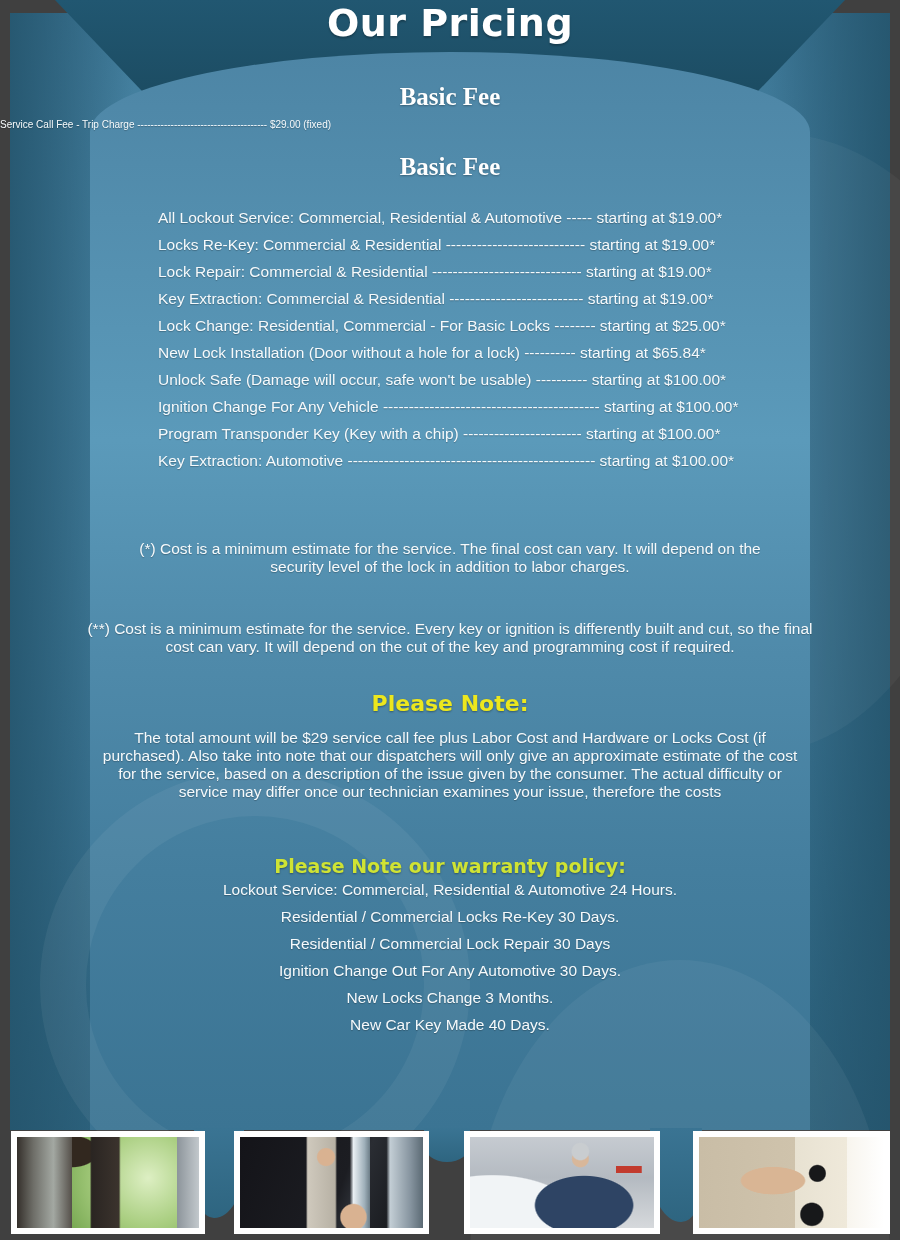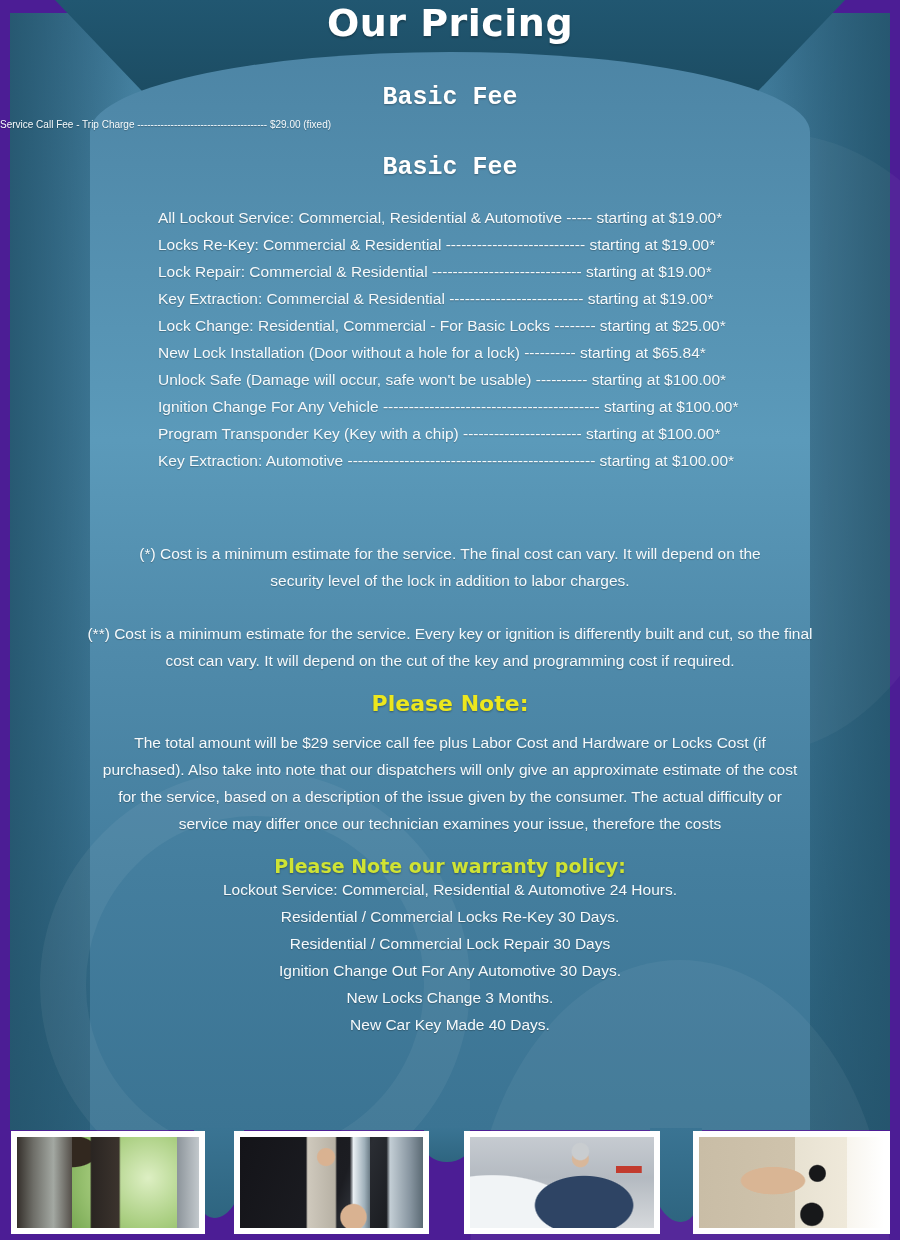--- a/index.html
+++ b/index.html
@@ -1,17 +1,17 @@
 <!DOCTYPE html>
 <html><head>
 <meta charset="utf-8">
 <style>
   html,body{margin:0;padding:0;}
   body{background:#ffffff;font-family:"Liberation Sans", sans-serif;}
-  .page{position:relative;width:900px;height:1240px;background:#4c1d95;overflow:hidden;margin:0 auto;}
+  .page{position:relative;width:900px;height:1240px;background:#404040;overflow:hidden;margin:0 auto;}
 
   
   .panel{
     position:absolute;left:10px;top:13px;width:880px;height:1117px;
     background:
       linear-gradient(90deg, rgba(36,84,108,.85) 0%, rgba(36,84,108,0) 14%, rgba(36,84,108,0) 86%, rgba(36,84,108,.85) 100%),
       radial-gradient(ellipse at 46% 32%, #549ab8 0%, #4a87a6 38%, #3d7796 62%, #2f6682 84%, #2a5d78 100%);
   }
   .dome{
     position:absolute;left:90px;top:52px;width:720px;height:1078px;
@@ -44,26 +44,26 @@
   
   .dip{position:absolute;background:linear-gradient(180deg,#3a7493,#2e6580);z-index:3;}
   .dip-1{left:194px;top:1128px;width:50px;height:90px;border-radius:0 0 60% 40%;}
   .dip-2{left:424px;top:1128px;width:46px;height:34px;border-radius:0 0 50% 50%;}
   .dip-3{left:650px;top:1128px;width:52px;height:94px;border-radius:0 0 40% 60%;}
 
   
   .content{position:absolute;left:0;top:0;width:900px;z-index:5;color:#f6fafc;}
   .sec-head{
     position:absolute;width:100%;text-align:center;color:#ffffff;font-weight:bold;
-    font-family:Liberation Mono, monospace;font-size:25px;text-shadow:0 1px 2px rgba(0,0,0,.3);
+    font-family:Liberation Serif, serif;font-size:25px;text-shadow:0 1px 2px rgba(0,0,0,.3);
   }
   .line-center{position:absolute;width:100%;text-align:left;font-size:10px;text-shadow:0 1px 1px rgba(0,0,0,.25);}
   .price-list{position:absolute;left:158px;top:204px;width:620px;}
   .price-line{font-size:15.5px;line-height:27px;white-space:nowrap;text-shadow:0 1px 1px rgba(0,0,0,.25);}
-  .note{position:absolute;text-align:center;font-size:15.5px;line-height:27px;text-shadow:0 1px 1px rgba(0,0,0,.25);}
+  .note{position:absolute;text-align:center;font-size:15.5px;line-height:18px;text-shadow:0 1px 1px rgba(0,0,0,.25);}
   .note-1{left:120px;top:540px;width:660px;}
   .note-2{left:80px;top:620px;width:740px;}
   .yellow-head{
     position:absolute;width:100%;text-align:center;font-weight:bold;
     font-family:"DejaVu Sans", sans-serif;text-shadow:0 1px 2px rgba(0,0,0,.35);
   }
   .please-note-head{top:691px;font-size:22px;color:#ece71e;}
   .please-note-body{left:100px;top:721px;width:700px;margin-top:8px;}
   .warranty-head{top:855px;font-size:19px;color:#cfe334;}
   .warranty-list{position:absolute;left:100px;top:876px;width:700px;text-align:center;}

